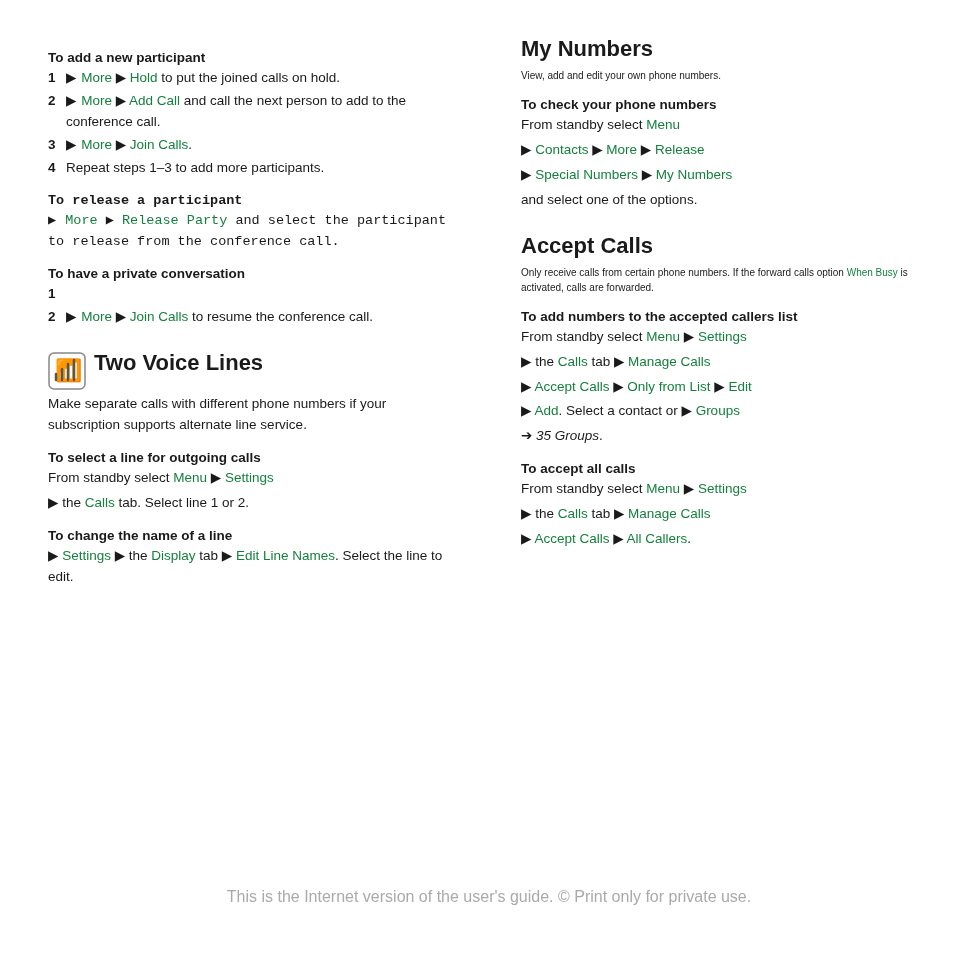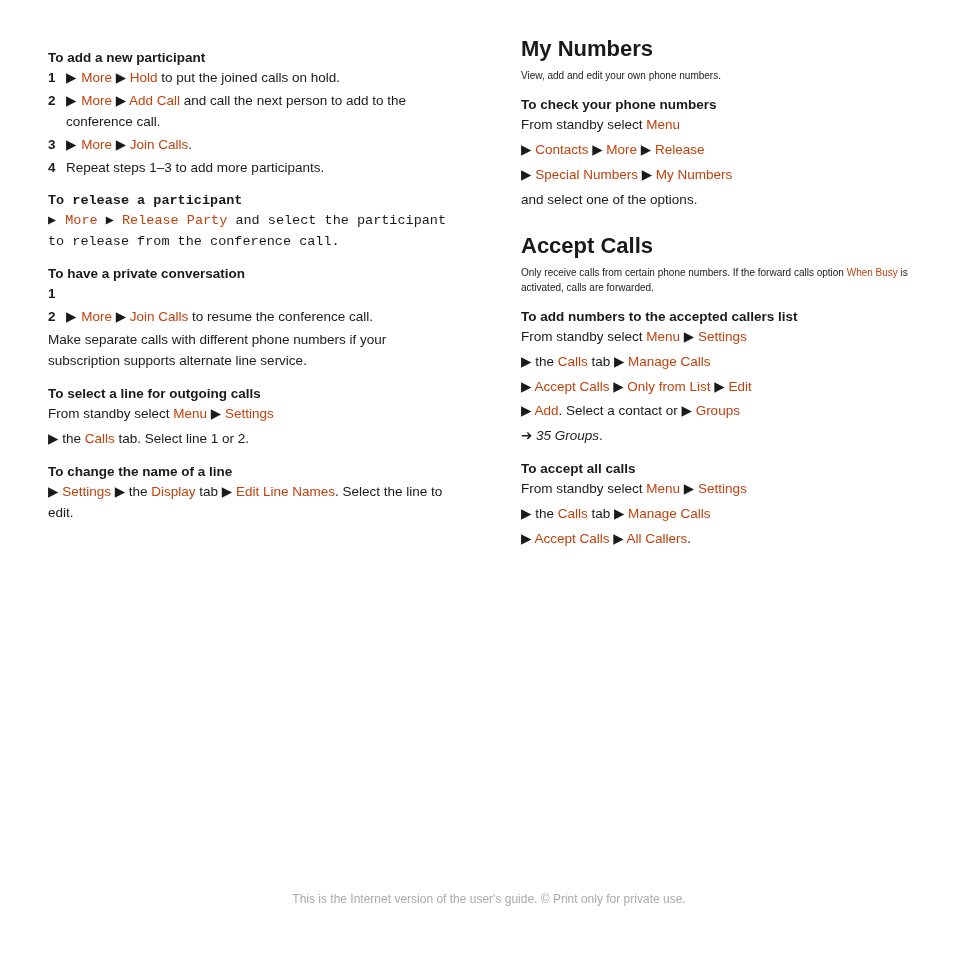--- a/index.html
+++ b/index.html
@@ -54,21 +54,21 @@
       margin-bottom: 3px;
       margin-top: 14px;
     }
     .body-text {
       font-size: 13.5px;
       color: #1a1a1a;
       line-height: 1.55;
       margin-bottom: 4px;
     }
     .link-blue {
-      color: #c2410c;
+      color: #15803d;
       font-weight: normal;
     }
     .numbered-list {
       list-style: none;
       padding: 0;
       margin: 0;
     }
     .numbered-list li {
       font-size: 13.5px;
       color: #1a1a1a;
@@ -125,21 +125,21 @@
     .footer-page .page-label {
       color: #999;
       margin-right: 8px;
     }
     .footer-page .page-num {
       color: #1a1a1a;
       font-weight: bold;
       font-size: 16px;
     }
     .footer-notice {
-      font-size: 12px;
+      font-size: 16px;
       color: #aaa;
       text-align: center;
     }
   </style>
 </head>
 <body>
 
 <div class="page">
   <div class="columns">
 
@@ -180,20 +180,32 @@
           <li>
             <span class="num">1</span>
           </li>
           <li>
             <span class="num">2</span>
             <span><span class="arrow">▶ </span><span class="link-blue">More</span> ▶ <span class="link-blue">Join Calls</span> to resume the conference call.</span>
           </li>
         </ol>
       </div>
 
+      <div class="two-voice-section">
+        <svg class="two-voice-icon" viewBox="0 0 38 38" xmlns="http://www.w3.org/2000/svg">
+          <rect x="1" y="1" width="36" height="36" rx="5" ry="5" fill="none" stroke="#888" stroke-width="1.5"></rect>
+          <text x="7" y="26" font-size="22" fill="#888" font-family="Arial">📶</text>
+
+          <line x1="8" y1="28" x2="8" y2="22" stroke="#555" stroke-width="2.5" stroke-linecap="round"></line>
+          <line x1="14" y1="28" x2="14" y2="17" stroke="#555" stroke-width="2.5" stroke-linecap="round"></line>
+          <line x1="20" y1="28" x2="20" y2="12" stroke="#555" stroke-width="2.5" stroke-linecap="round"></line>
+          <line x1="26" y1="28" x2="26" y2="8" stroke="#555" stroke-width="2.5" stroke-linecap="round"></line>
+        </svg>
+        <div class="two-voice-title">Two Voice Lines</div>
+      </div>
       <div class="body-text">Make separate calls with different phone numbers if your subscription supports alternate line service.</div>
 
       <div style="margin-top:12px;">
         <div class="subsection-title">To select a line for outgoing calls</div>
         <div class="body-text">
           From standby select <span class="link-blue">Menu</span> ▶ <span class="link-blue">Settings</span>
         </div>
         <div class="body-text">
           ▶ the <span class="link-blue">Calls</span> tab. Select line 1 or 2.
         </div>

